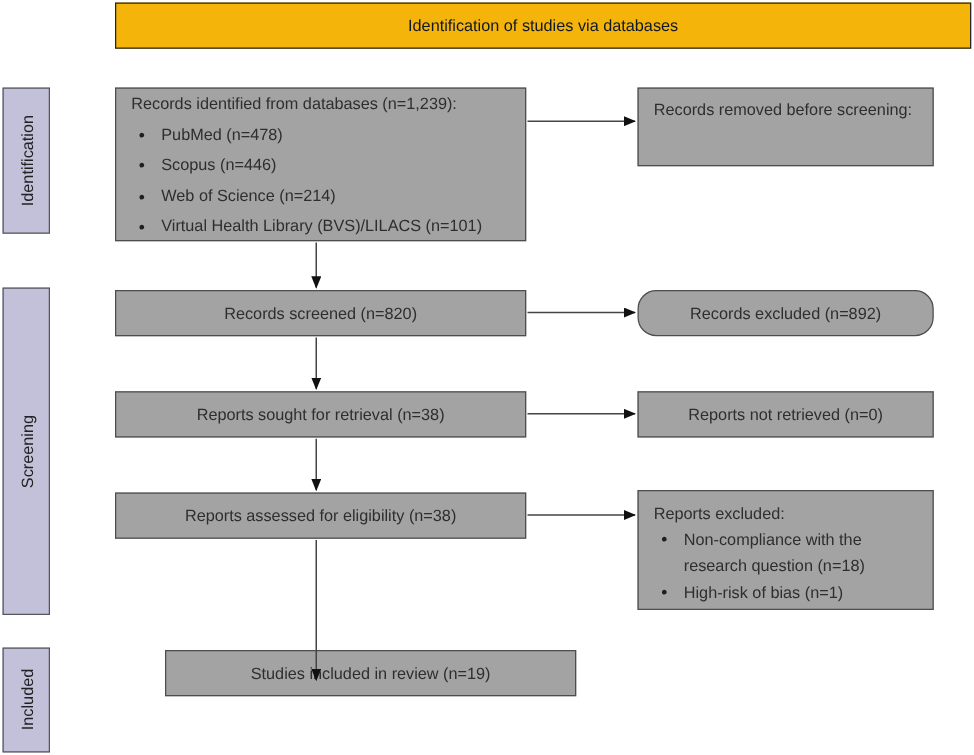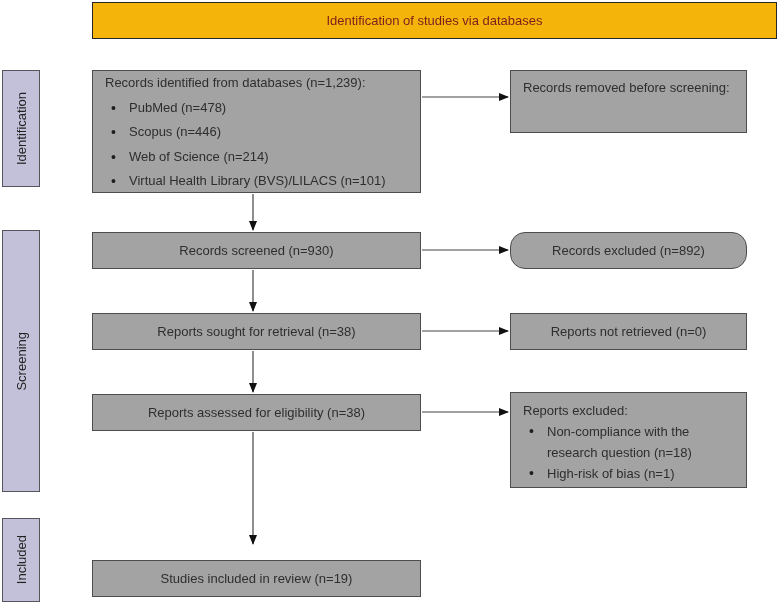--- a/index.html
+++ b/index.html
@@ -6,21 +6,21 @@
   body { font-family:"Liberation Sans", sans-serif; color:#2e2e2e; }
   #canvas { position:relative; width:779px; height:604px; background:#ffffff; overflow:hidden; }
 
   .abs { position:absolute; box-sizing:border-box; }
 
   
   .banner {
     left:92px; top:2px; width:685px; height:37px;
     background:#F4B40A; border:1px solid #262626;
     display:flex; align-items:center; justify-content:center;
-    font-size:13px; color:#7f1d1d;
+    font-size:13px; color:#0f172a;
   }
 
   
   .stage {
     left:2px; width:38px;
     background:#C2C1D9; border:1px solid #55555c;
     display:flex; align-items:center; justify-content:center;
   }
   .stage span {
     writing-mode:vertical-rl; transform:rotate(180deg);
@@ -34,21 +34,21 @@
   .fbox { background:#a3a3a3; border:1px solid #4d4d4d; font-size:13px; }
   .fbox.center { display:flex; align-items:center; justify-content:center; text-align:center; }
 
   .col-left { left:92px; width:329px; }
   .col-right { left:510px; width:237px; }
 
   .b-identified { top:70px; height:123px; padding:0 8px 0 12px; line-height:24.5px; }
   .b-screened   { top:232px; height:37px; }
   .b-sought     { top:313px; height:37px; }
   .b-assessed   { top:394px; height:37px; }
-  .b-included   { top:560px; height:37px; }
+  .b-included   { top:520px; height:37px;margin-left:40px; }
 
   .r-removed    { top:70px;  height:63px; padding:4px 6px 0 12px; line-height:25px; }
   .r-excluded   { top:232px; height:37px;border-radius:15px; }
   .r-notretr    { top:313px; height:37px; }
   .r-repexcl    { top:392px; height:96px; padding:7px 6px 0 12px; line-height:21px; }
 
   .fbox .title { display:block; }
   ul.bullets { margin:0; padding:0; list-style:none; }
   ul.bullets li { position:relative; padding-left:24px; }
   ul.bullets li::before {
@@ -81,21 +81,21 @@
     <span class="title">Records identified from databases (n=1,239):</span>
     <ul class="bullets">
       <li>PubMed (n=478)</li>
       <li>Scopus (n=446)</li>
       <li>Web of Science (n=214)</li>
       <li>Virtual Health Library (BVS)/LILACS (n=101)</li>
     </ul>
   </div>
 
   <div class="abs fbox center col-left b-screened">
-    <span>Records screened (n=930)</span>
+    <span>Records screened (n=820)</span>
   </div>
 
   <div class="abs fbox center col-left b-sought">
     <span>Reports sought for retrieval (n=38)</span>
   </div>
 
   <div class="abs fbox center col-left b-assessed">
     <span>Reports assessed for eligibility (n=38)</span>
   </div>
 

